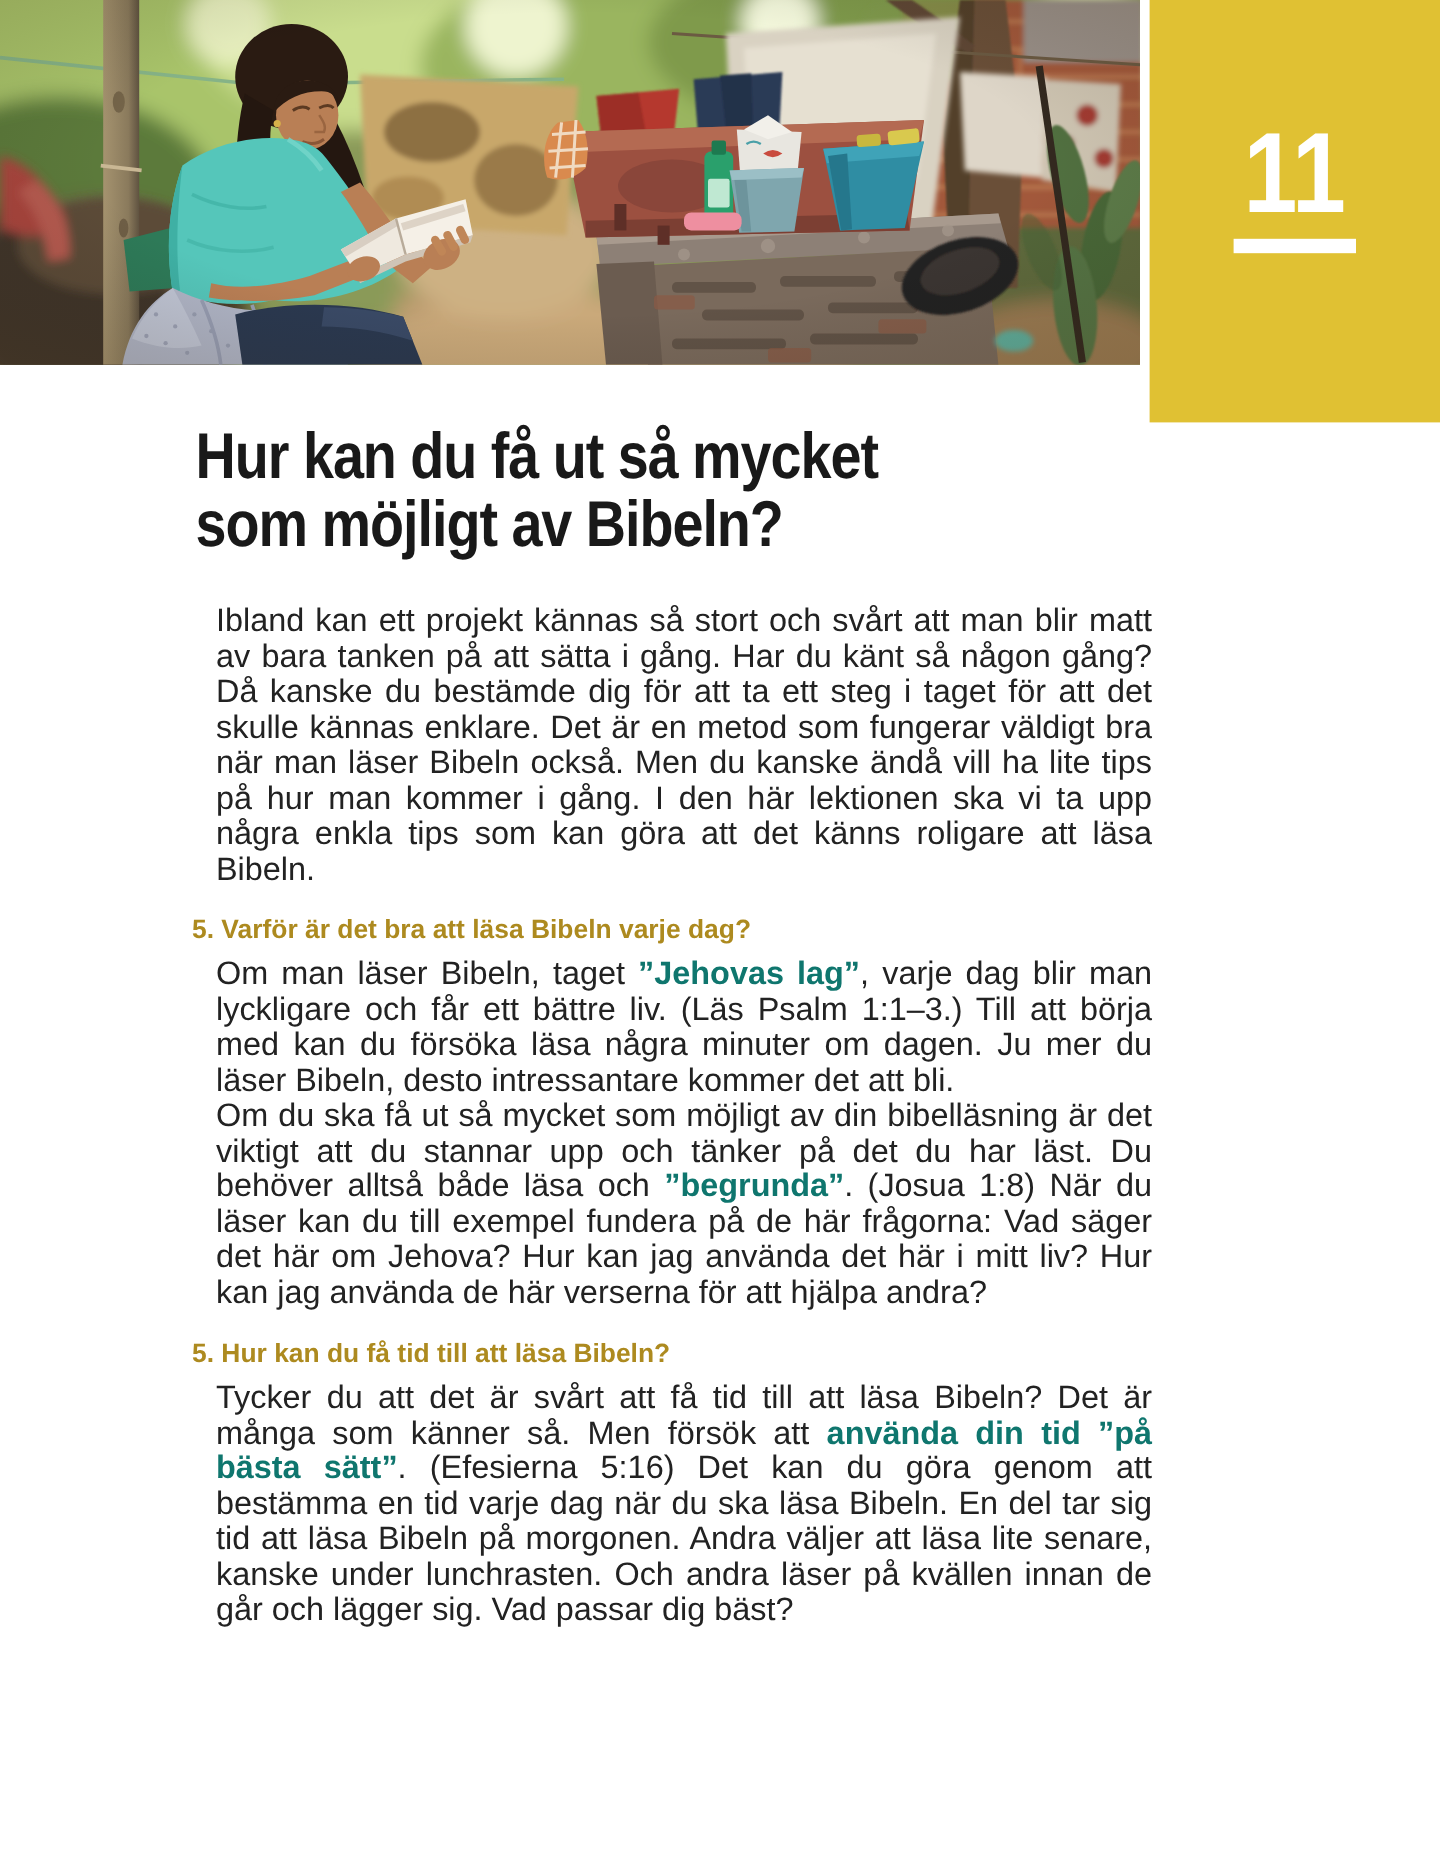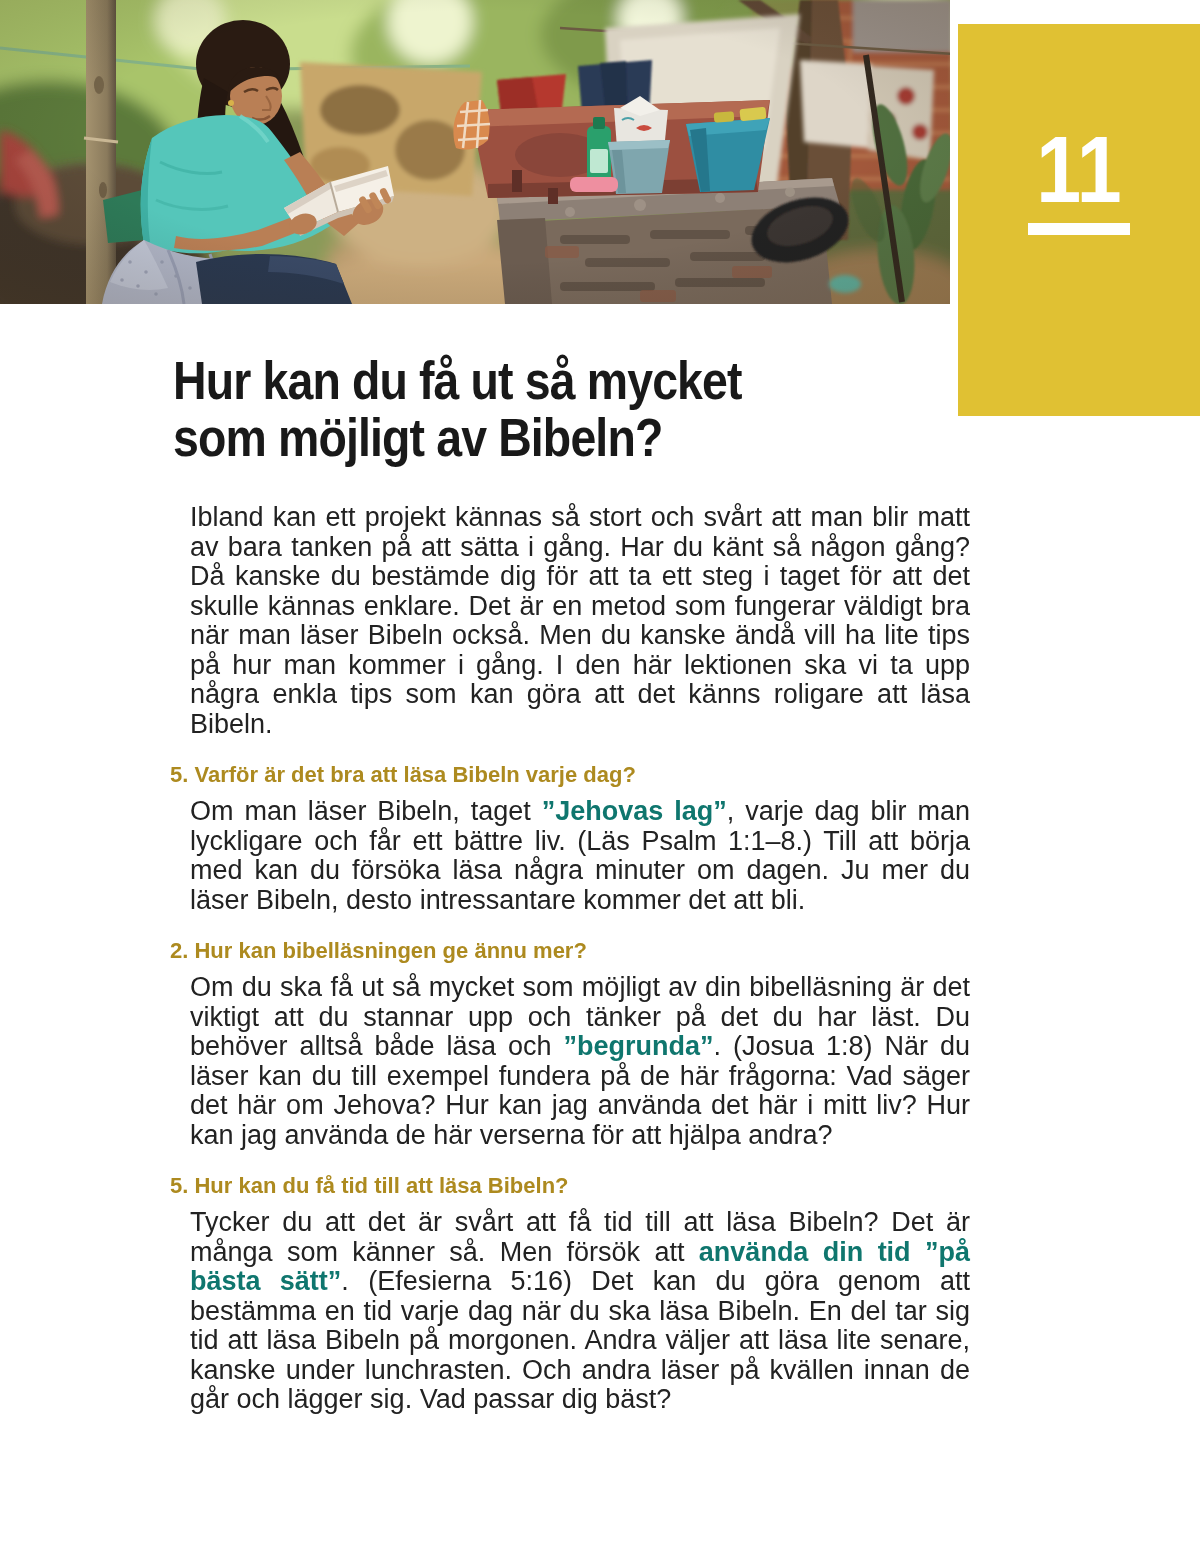--- a/index.html
+++ b/index.html
@@ -15,33 +15,33 @@
     width:1200px;height:1543px;background:#ffffff;
     font-family:"Liberation Sans","DejaVu Sans",sans-serif;
     -webkit-font-smoothing:antialiased;
   }
   .page{position:relative;width:1200px;height:1543px;background:#fff;overflow:hidden;}
 
   
   .hero{position:absolute;left:0;top:0;width:1200px;height:304px;}
   .photo{position:absolute;left:0;top:0;width:950px;height:304px;overflow:hidden;background:#8a9a58;}
   .photo svg{display:block;}
-  .badge{position:absolute;left:958px;top:0;width:242px;height:392px;background:var(--accent-yellow);margin-top:24px;}
+  .badge{position:absolute;left:958px;top:0;width:242px;height:352px;background:var(--accent-yellow);}
   .badge .num{
     position:absolute;top:98px;left:0;width:100%;text-align:center;
     font-size:95px;line-height:1;font-weight:bold;color:var(--lesson-number-white);
     transform:scaleX(0.85);
   }
   .badge .rule{
     position:absolute;top:199px;left:50%;transform:translateX(-50%);
     width:102px;height:12px;background:var(--lesson-number-white);
   }
 
   
-  .content{position:absolute;left:170px;top:338px;width:805px;color:var(--body-text);}
+  .content{position:absolute;left:160px;top:338px;width:805px;color:var(--body-text);}
   .title{
     margin:14px 0 0 3px;font-size:54px;line-height:57px;font-weight:bold;
     color:var(--title-black);letter-spacing:-1px;
     transform:scaleX(0.86);transform-origin:0 0;white-space:nowrap;
   }
   p.body{
     margin:0 0 0 20px;width:780px;
     font-size:27px;line-height:29.5px;text-align:justify;
     color:var(--body-text);
   }
@@ -368,25 +368,24 @@
 
   <div class="content">
     <h1 class="title">
         <div>Hur kan du få ut så mycket</div>
         <div>som möjligt av Bibeln?</div>
       </h1>
     <p class="body intro"><span>Ibland kan ett projekt kännas så stort och svårt att man blir matt av bara tanken på att sätta i gång. Har du känt så någon gång? Då kanske du bestämde dig för att ta ett steg i taget för att det skulle kännas enklare. Det är en metod som fungerar väldigt bra när man läser Bibeln också. Men du kanske ändå vill ha lite tips på hur man kommer i gång. I den här lektionen ska vi ta upp några enkla tips som kan göra att det känns roligare att läsa Bibeln.</span></p>
     <div>
   <section class="section">
     <h2>5. Varför är det bra att läsa Bibeln varje dag?</h2>
-    <p class="body"><span>Om man läser Bibeln, taget </span><span class="b">”Jehovas lag”</span><span>, varje dag blir man lyckligare och får ett bättre liv. (Läs Psalm 1:1–8.) Till att börja med kan du försöka läsa några minuter om dagen. Ju mer du läser Bibeln, desto intressantare kommer det att bli.</span></p>
+    <p class="body"><span>Om man läser Bibeln, taget </span><span class="b">”Jehovas lag”</span><span>, varje dag blir man lyckligare och får ett bättre liv. (Läs Psalm 1:1–3.) Till att börja med kan du försöka läsa några minuter om dagen. Ju mer du läser Bibeln, desto intressantare kommer det att bli.</span></p>
   </section>
 
   <section class="section">
-    <h2>2. Hur kan bibelläsningen ge ännu mer?</h2>
     <p class="body"><span>Om du ska få ut så mycket som möjligt av din bibelläsning är det viktigt att du stannar upp och tänker på det du har läst. Du behöver alltså både läsa och </span><span class="b">”begrunda”</span><span>. (Josua 1:8) När du läser kan du till exempel fundera på de här frågorna: Vad säger det här om Jehova? Hur kan jag använda det här i mitt liv? Hur kan jag använda de här verserna för att hjälpa andra?</span></p>
   </section>
 
   <section class="section">
     <h2>5. Hur kan du få tid till att läsa Bibeln?</h2>
     <p class="body"><span>Tycker du att det är svårt att få tid till att läsa Bibeln? Det är många som känner så. Men försök att </span><span class="b">använda din tid ”på bästa sätt”</span><span>. (Efesierna 5:16) Det kan du göra genom att bestämma en tid varje dag när du ska läsa Bibeln. En del tar sig tid att läsa Bibeln på morgonen. Andra väljer att läsa lite senare, kanske under lunchrasten. Och andra läser på kvällen innan de går och lägger sig. Vad passar dig bäst?</span></p>
   </section>
 </div>
   </div>
 

